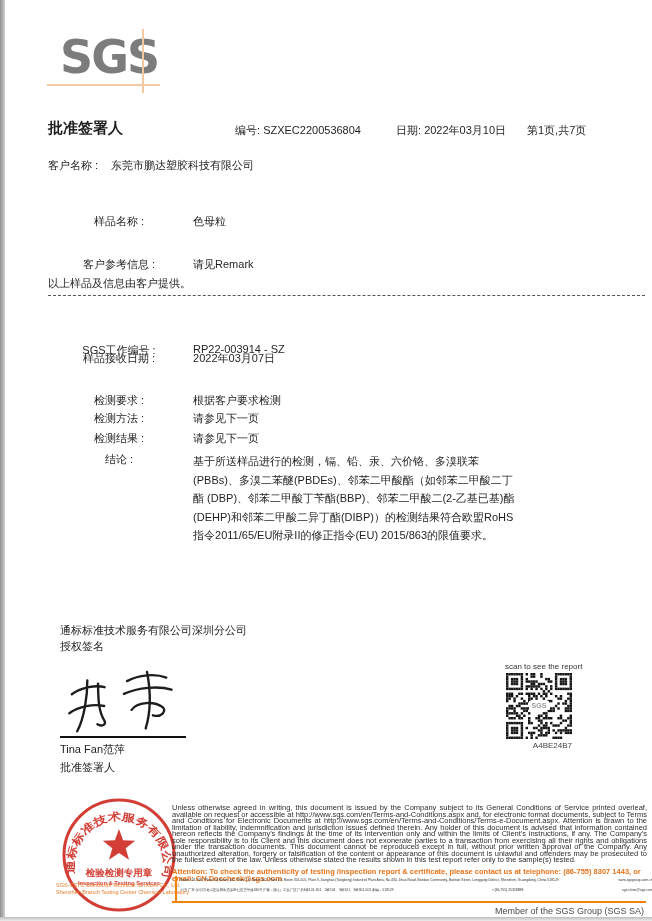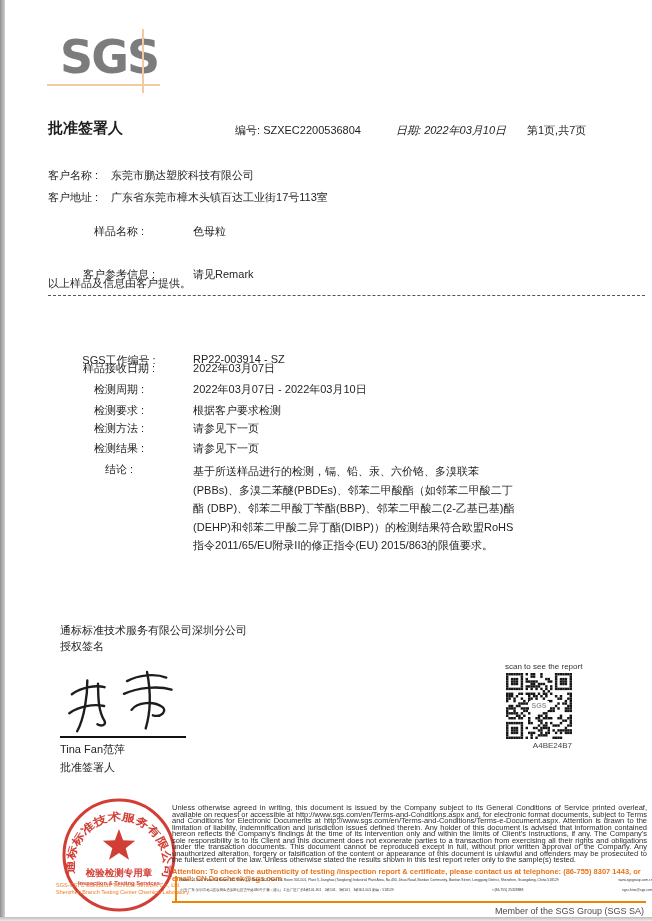--- a/index.html
+++ b/index.html
@@ -11,21 +11,21 @@
                background:linear-gradient(to bottom,#bdbdbd,#ececec);}
   
   .logo{position:absolute;left:60px;top:30px;font-weight:900;font-size:46px;
         letter-spacing:-2px;color:#7c7c7c;font-family:"DejaVu Sans",sans-serif;}
   .logo-hline{position:absolute;left:47px;top:84px;width:113px;height:2px;background:#f2c9a0;}
   .logo-vline{position:absolute;left:142px;top:29px;width:2px;height:64px;background:#f2c9a0;}
   
   .title{position:absolute;left:48px;top:119px;font-size:15px;font-weight:bold;}
   .meta{position:absolute;top:123px;font-size:11px;}
   
-  .row{position:absolute;left:48px;font-size:11px;white-space:nowrap;margin-top:10px;}
+  .row{position:absolute;left:48px;font-size:11px;white-space:nowrap;}
   .row .lab{display:inline-block;vertical-align:top;}
   .labw-c{width:60px;}
   .labw-s{width:142px;text-align:center;}
   .val-wide{display:inline-block;white-space:normal;width:330px;line-height:18.5px;vertical-align:top;}
   .note{position:absolute;left:48px;font-size:11px;}
   .dashline{position:absolute;left:48px;top:295px;width:597px;border-top:1px dashed #555;}
   
   .sig-company{position:absolute;left:60px;top:622px;font-size:11px;line-height:16px;}
   .sig-svg{position:absolute;left:58px;top:668px;}
   .sig-line{position:absolute;left:60px;top:736px;width:126px;height:2px;background:#111;}
@@ -65,57 +65,49 @@
 
   <div class="logo">SGS</div>
   <div class="logo-hline"></div>
   <div class="logo-vline"></div>
 
   <div class="title">批准签署人</div>
   <div class="meta" style="left:235px;">
     <span>编号:</span>
     <span>SZXEC2200536804</span>
   </div>
-  <div class="meta" style="left:396px;font-style:italic;">
+  <div class="meta" style="left:396px;">
     <span>日期:</span>
     <span>2022年03月10日</span>
   </div>
   <div class="meta" style="left:527px;">第1页,共7页</div>
 
   <div class="row" style="top:158px;">
     <span class="lab labw-c">客户名称 :</span>
     <span>东莞市鹏达塑胶科技有限公司</span>
   </div>
-  <div class="row" style="top:180px;">
-    <span class="lab labw-c">客户地址 :</span>
-    <span>广东省东莞市樟木头镇百达工业街17号113室</span>
-  </div>
 
   <div class="row" style="top:214px;">
     <span class="lab labw-s">样品名称 :</span>
     <span>色母粒</span>
   </div>
   <div class="row" style="top:257px;">
     <span class="lab labw-s">客户参考信息 :</span>
     <span>请见Remark</span>
   </div>
   <div class="note" style="top:276px;">以上样品及信息由客户提供。</div>
   <div class="dashline"></div>
 
   <div class="row" style="top:343px;">
     <span class="lab labw-s">SGS工作编号 :</span>
     <span>RP22-003914 - SZ</span>
   </div>
   <div class="row" style="top:351px;">
     <span class="lab labw-s">样品接收日期 :</span>
     <span>2022年03月07日</span>
-  </div>
-  <div class="row" style="top:372px;">
-    <span class="lab labw-s">检测周期 :</span>
-    <span>2022年03月07日 - 2022年03月10日</span>
   </div>
   <div class="row" style="top:393px;">
     <span class="lab labw-s">检测要求 :</span>
     <span>根据客户要求检测</span>
   </div>
   <div class="row" style="top:411px;">
     <span class="lab labw-s">检测方法 :</span>
     <span>请参见下一页</span>
   </div>
   <div class="row" style="top:431px;">

